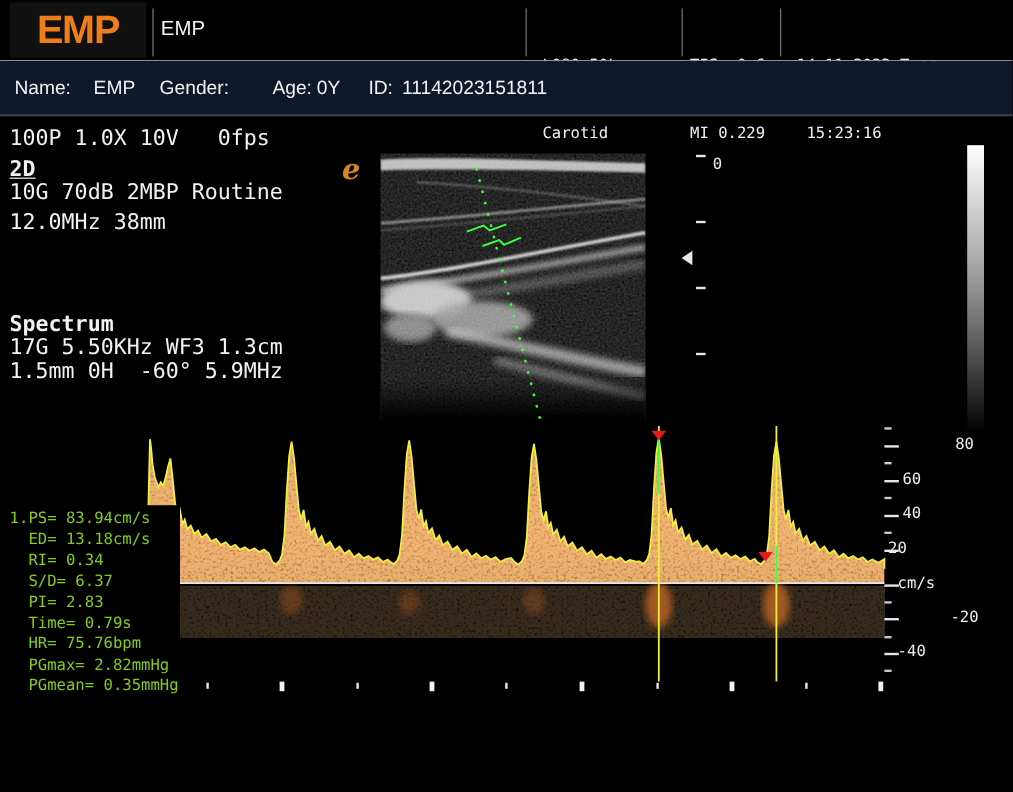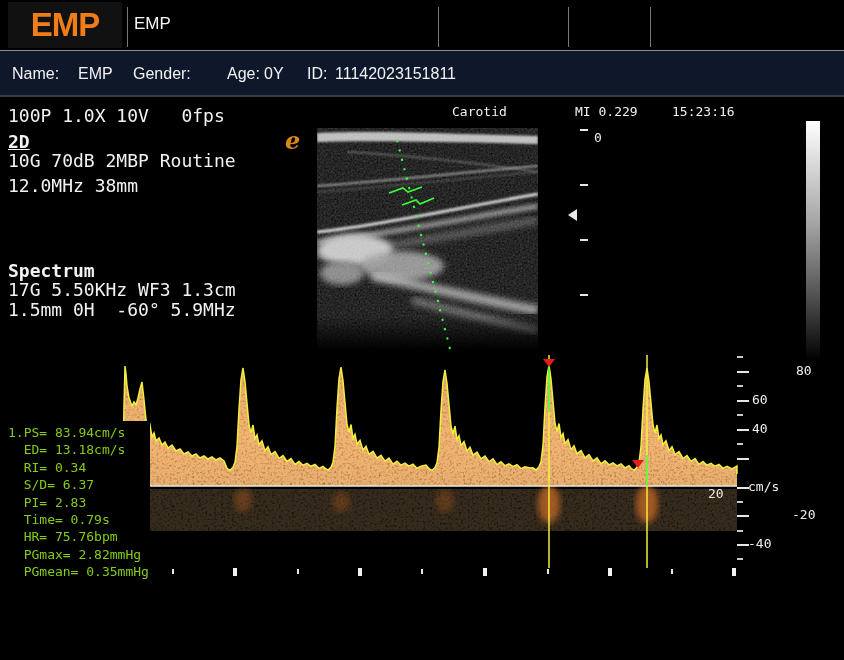--- a/index.html
+++ b/index.html
@@ -205,21 +205,21 @@
   <div id="vscale"></div>
   <div id="tticks"></div>
 
 <div class="abs" style="left: 737px; top: 371px; width: 12px; height: 2px; background: rgb(230, 230, 230);"></div>
     <div class="abs vlabel" style="left: 752px; top: 364px; margin-left: 44px;">80</div>
     <div class="abs" style="left: 737px; top: 400px; width: 12px; height: 2px; background: rgb(230, 230, 230);"></div>
     <div class="abs vlabel" style="left: 752px; top: 393px;">60</div>
     <div class="abs" style="left: 737px; top: 429px; width: 12px; height: 2px; background: rgb(230, 230, 230);"></div>
     <div class="abs vlabel" style="left: 752px; top: 422px;">40</div>
     <div class="abs" style="left: 737px; top: 458px; width: 12px; height: 2px; background: rgb(230, 230, 230);"></div>
-    <div class="abs vlabel" style="left: 708px; top: 451px; margin-top: 36px;">20</div>
+    <div class="abs vlabel" style="left: 740px; top: 451px;">20</div>
     <div class="abs" style="left: 737px; top: 487px; width: 12px; height: 2px; background: rgb(230, 230, 230);"></div>
     <div class="abs" style="left: 737px; top: 515px; width: 12px; height: 2px; background: rgb(230, 230, 230);"></div>
     <div class="abs vlabel" style="left: 792px; top: 508px;">-20</div>
     <div class="abs" style="left: 737px; top: 544px; width: 12px; height: 2px; background: rgb(230, 230, 230);"></div>
     <div class="abs vlabel" style="left: 748px; top: 537px;">-40</div>
     <div class="abs" style="left: 737px; top: 356px; width: 6px; height: 2px; background: rgb(201, 201, 201);"></div>
     <div class="abs" style="left: 737px; top: 385px; width: 6px; height: 2px; background: rgb(201, 201, 201);"></div>
     <div class="abs" style="left: 737px; top: 414px; width: 6px; height: 2px; background: rgb(201, 201, 201);"></div>
     <div class="abs" style="left: 737px; top: 443px; width: 6px; height: 2px; background: rgb(201, 201, 201);"></div>
     <div class="abs" style="left: 737px; top: 501px; width: 6px; height: 2px; background: rgb(201, 201, 201);"></div>

